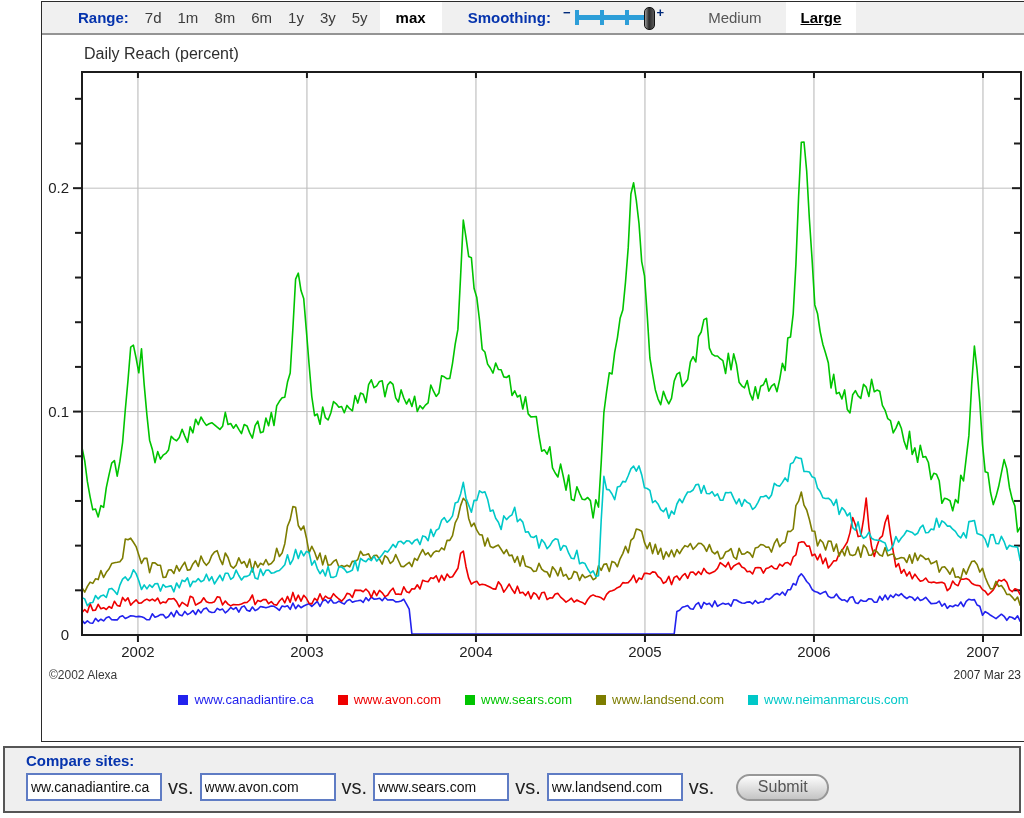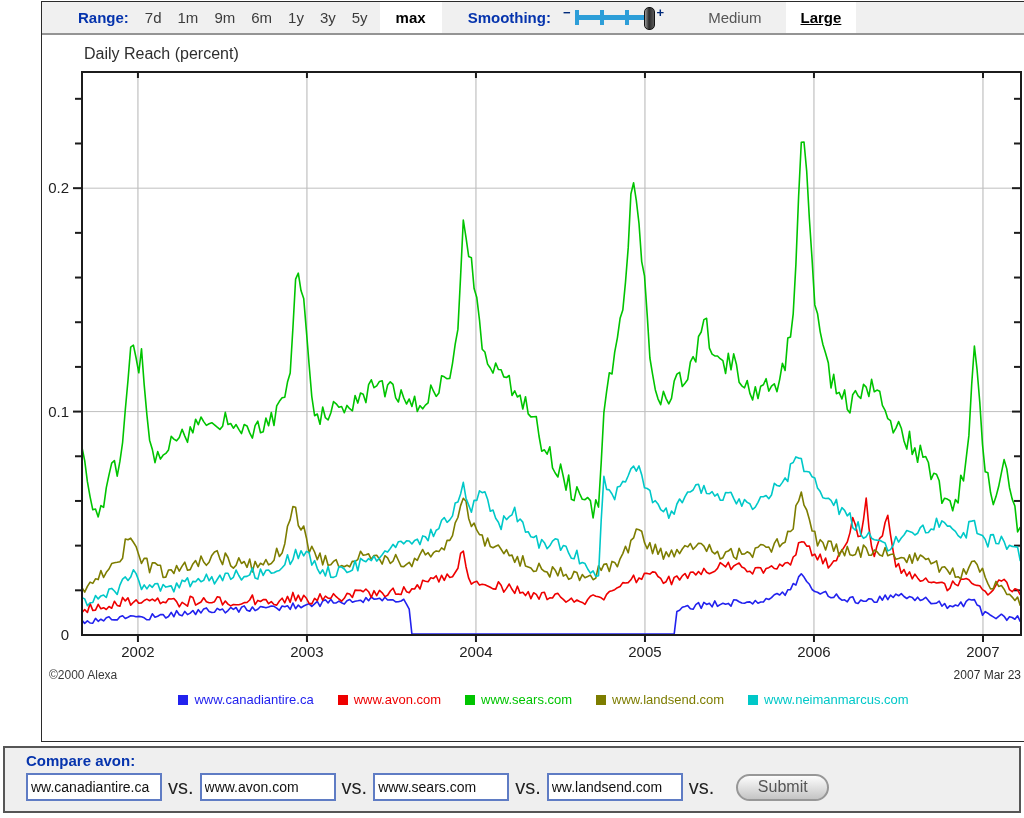--- a/index.html
+++ b/index.html
@@ -61,21 +61,21 @@
 </head>
 <body>
 
 <div class="main-panel">
 
   <div class="toolbar">
     <span class="tb-label">Range:</span>
     <span class="range-opts">
         <span class="tb-opt">7d</span>
         <span class="tb-opt">1m</span>
-        <span class="tb-opt">9m</span>
+        <span class="tb-opt">8m</span>
         <span class="tb-opt">6m</span>
         <span class="tb-opt">1y</span>
         <span class="tb-opt">3y</span>
         <span class="tb-opt">5y</span>
         <span class="tb-opt sel">max</span>
       </span>
     <span class="tb-label smoothing">Smoothing:</span>
     <span class="sl-wrap">
       <span class="sl-sign sl-minus">−</span>
       <span class="sl-track">
@@ -149,21 +149,21 @@
       <text x="771.9670626349977" y="622" text-anchor="middle" font-size="15" fill="#1e1e1e">2006</text>
       <text x="940.9735421166448" y="622" text-anchor="middle" font-size="15" fill="#1e1e1e">2007</text>
       <polyline points="40.0,585.4 42.7,588.4 45.4,585.8 48.1,588.0 50.8,588.2 53.5,583.4 56.2,586.3 58.9,584.2 61.6,585.9 64.3,582.7 67.0,581.7 69.7,584.7 72.4,584.9 75.2,584.9 77.9,581.7 80.6,580.7 83.3,583.5 86.0,582.2 88.7,580.8 91.4,581.0 94.1,581.8 96.8,581.4 99.5,581.7 102.2,582.8 104.9,584.8 107.6,584.6 110.3,578.8 113.0,582.3 115.7,581.3 118.4,579.6 121.1,579.5 123.8,583.0 126.5,581.5 129.2,577.4 131.9,581.7 134.6,575.7 137.3,579.7 140.1,580.8 142.8,576.4 145.5,579.6 148.2,578.1 150.9,575.5 153.6,579.5 156.3,574.7 159.0,577.9 161.7,573.9 164.4,572.9 167.1,576.4 169.8,577.5 172.5,577.3 175.2,573.4 177.9,575.0 180.6,574.1 183.3,577.9 186.0,575.6 188.7,572.4 191.4,574.4 194.1,572.5 196.8,577.2 199.5,572.3 202.2,570.9 205.0,575.2 207.7,576.2 210.4,572.0 213.1,575.6 215.8,574.2 218.5,571.5 221.2,572.1 223.9,572.8 226.6,572.1 229.3,571.1 232.0,571.3 234.7,573.1 237.4,575.3 240.1,571.0 242.8,571.7 245.5,570.7 248.2,574.4 250.9,568.0 253.6,573.7 256.3,570.1 259.0,572.7 261.7,571.0 264.4,569.7 267.1,568.8 269.8,571.3 272.6,568.8 275.3,566.4 278.0,571.3 280.7,566.0 283.4,564.7 286.1,567.9 288.8,564.3 291.5,568.0 294.2,567.9 296.9,566.1 299.6,567.7 302.3,569.1 305.0,565.8 307.7,564.5 310.4,567.3 313.1,566.2 315.8,565.8 318.5,565.2 321.2,567.4 323.9,562.6 326.6,565.7 329.3,562.0 332.0,564.1 334.7,564.0 337.5,563.2 340.2,565.7 342.9,562.2 345.6,565.0 348.3,564.9 351.0,564.9 353.7,566.9 356.4,566.8 359.1,566.0 361.8,564.3 364.5,569.1 367.2,574.2 369.9,599.0 372.6,599.0 375.3,599.0 378.0,599.0 380.7,599.0 383.4,599.0 386.1,599.0 388.8,599.0 391.5,599.0 394.2,599.0 396.9,599.0 399.6,599.0 402.3,599.0 405.1,599.0 407.8,599.0 410.5,599.0 413.2,599.0 415.9,599.0 418.6,599.0 421.3,599.0 424.0,599.0 426.7,599.0 429.4,599.0 432.1,599.0 434.8,599.0 437.5,599.0 440.2,599.0 442.9,599.0 445.6,599.0 448.3,599.0 451.0,599.0 453.7,599.0 456.4,599.0 459.1,599.0 461.8,599.0 464.5,599.0 467.2,599.0 470.0,599.0 472.7,599.0 475.4,599.0 478.1,599.0 480.8,599.0 483.5,599.0 486.2,599.0 488.9,599.0 491.6,599.0 494.3,599.0 497.0,599.0 499.7,599.0 502.4,599.0 505.1,599.0 507.8,599.0 510.5,599.0 513.2,599.0 515.9,599.0 518.6,599.0 521.3,599.0 524.0,599.0 526.7,599.0 529.4,599.0 532.1,599.0 534.9,599.0 537.6,599.0 540.3,599.0 543.0,599.0 545.7,599.0 548.4,599.0 551.1,599.0 553.8,599.0 556.5,599.0 559.2,599.0 561.9,599.0 564.6,599.0 567.3,599.0 570.0,599.0 572.7,599.0 575.4,599.0 578.1,599.0 580.8,599.0 583.5,599.0 586.2,599.0 588.9,599.0 591.6,599.0 594.3,599.0 597.0,599.0 599.7,599.0 602.5,599.0 605.2,599.0 607.9,599.0 610.6,599.0 613.3,599.0 616.0,599.0 618.7,599.0 621.4,599.0 624.1,599.0 626.8,599.0 629.5,599.0 632.2,598.9 634.9,576.4 637.6,575.2 640.3,572.3 643.0,571.6 645.7,570.6 648.4,573.7 651.1,574.3 653.8,569.6 656.5,567.6 659.2,573.3 661.9,567.4 664.6,569.4 667.4,568.2 670.1,571.9 672.8,565.9 675.5,571.3 678.2,569.6 680.9,568.2 683.6,569.3 686.3,568.4 689.0,571.1 691.7,564.8 694.4,565.0 697.1,566.7 699.8,568.0 702.5,568.3 705.2,567.1 707.9,566.9 710.6,568.9 713.3,565.5 716.0,568.2 718.7,567.0 721.4,566.9 724.1,563.5 726.8,564.5 729.5,562.6 732.3,559.7 735.0,558.5 737.7,560.0 740.4,557.0 743.1,560.3 745.8,554.8 748.5,554.6 751.2,548.5 753.9,550.1 756.6,541.9 759.3,538.8 762.0,542.1 764.7,546.5 767.4,549.3 770.1,554.5 772.8,556.6 775.5,557.3 778.2,559.0 780.9,557.6 783.6,556.4 786.3,561.4 789.0,562.8 791.7,562.4 794.4,559.0 797.1,563.0 799.9,565.2 802.6,564.8 805.3,566.8 808.0,562.5 810.7,561.7 813.4,567.7 816.1,568.5 818.8,565.0 821.5,566.3 824.2,566.2 826.9,563.7 829.6,564.0 832.3,567.3 835.0,567.2 837.7,561.3 840.4,565.2 843.1,560.0 845.8,564.7 848.5,560.1 851.2,562.5 853.9,559.1 856.6,560.8 859.3,558.6 862.0,561.5 864.8,563.5 867.5,561.6 870.2,562.4 872.9,565.5 875.6,562.2 878.3,565.5 881.0,564.4 883.7,562.3 886.4,565.6 889.1,568.6 891.8,568.5 894.5,568.1 897.2,566.2 899.9,571.2 902.6,568.5 905.3,573.3 908.0,570.7 910.7,571.7 913.4,570.0 916.1,570.9 918.8,567.0 921.5,571.6 924.2,566.3 926.9,564.2 929.7,565.0 932.4,564.6 935.1,570.0 937.8,571.3 940.5,580.2 943.2,576.6 945.9,578.2 948.6,580.3 951.3,581.9 954.0,583.6 956.7,581.3 959.4,579.2 962.1,581.3 964.8,585.3 967.5,581.7 970.2,582.5 972.9,584.2 975.6,580.8 978.3,586.6" fill="none" stroke="#2222ee" stroke-width="1.6" stroke-linejoin="round"></polyline>
       <polyline points="40.0,577.5 42.7,574.5 45.4,577.5 48.1,568.6 50.8,575.4 53.5,575.2 56.2,569.3 58.9,573.8 61.6,572.7 64.3,574.5 67.0,571.5 69.7,573.2 72.4,566.3 75.2,570.4 77.9,571.3 80.6,562.4 83.3,565.9 86.0,562.9 88.7,570.1 91.4,567.3 94.1,564.8 96.8,568.2 99.5,567.9 102.2,565.5 104.9,564.1 107.6,565.7 110.3,564.1 113.0,566.0 115.7,563.1 118.4,568.7 121.1,566.9 123.8,567.8 126.5,563.9 129.2,564.0 131.9,563.5 134.6,566.6 137.3,571.8 140.1,567.3 142.8,569.2 145.5,571.2 148.2,561.3 150.9,562.5 153.6,570.1 156.3,568.5 159.0,567.0 161.7,562.8 164.4,566.7 167.1,567.8 169.8,567.7 172.5,566.7 175.2,561.8 177.9,562.4 180.6,569.9 183.3,566.0 186.0,569.1 188.7,570.9 191.4,569.5 194.1,569.8 196.8,569.7 199.5,569.0 202.2,567.6 205.0,567.5 207.7,565.0 210.4,560.0 213.1,569.6 215.8,565.4 218.5,566.5 221.2,564.6 223.9,564.5 226.6,568.7 229.3,566.6 232.0,569.5 234.7,570.1 237.4,566.0 240.1,563.2 242.8,567.8 245.5,561.4 248.2,567.3 250.9,557.4 253.6,565.8 256.3,560.2 259.0,566.2 261.7,560.3 264.4,563.3 267.1,568.4 269.8,568.9 272.6,563.4 275.3,565.6 278.0,558.8 280.7,565.1 283.4,561.1 286.1,563.1 288.8,563.3 291.5,558.7 294.2,561.7 296.9,564.0 299.6,566.1 302.3,563.3 305.0,558.4 307.7,559.0 310.4,562.4 313.1,555.1 315.8,555.4 318.5,555.2 321.2,556.8 323.9,554.0 326.6,556.7 329.3,562.4 332.0,555.7 334.7,560.7 337.5,555.4 340.2,557.8 342.9,561.6 345.6,560.3 348.3,556.0 351.0,553.2 353.7,559.2 356.4,559.1 359.1,559.5 361.8,551.8 364.5,556.7 367.2,557.7 369.9,553.7 372.6,554.0 375.3,549.8 378.0,554.0 380.7,545.3 383.4,546.3 386.1,546.7 388.8,542.7 391.5,543.4 394.2,540.7 396.9,547.0 399.6,540.3 402.3,545.4 405.1,539.1 407.8,542.4 410.5,541.7 413.2,537.5 415.9,533.3 418.6,518.4 421.3,516.0 424.0,531.7 426.7,543.2 429.4,549.1 432.1,547.2 434.8,546.3 437.5,550.1 440.2,549.3 442.9,549.7 445.6,551.0 448.3,552.3 451.0,553.9 453.7,554.1 456.4,546.8 459.1,550.2 461.8,557.1 464.5,553.4 467.2,549.0 470.0,554.3 472.7,558.4 475.4,551.2 478.1,558.1 480.8,557.3 483.5,560.6 486.2,556.6 488.9,563.7 491.6,557.8 494.3,559.4 497.0,564.2 499.7,557.7 502.4,557.2 505.1,564.6 507.8,562.9 510.5,563.0 513.2,559.0 515.9,558.4 518.6,562.1 521.3,564.4 524.0,567.1 526.7,565.3 529.4,563.2 532.1,567.1 534.9,565.0 537.6,566.5 540.3,567.4 543.0,569.3 545.7,564.5 548.4,561.2 551.1,559.9 553.8,561.2 556.5,561.8 559.2,562.8 561.9,564.8 564.6,559.4 567.3,556.6 570.0,555.7 572.7,554.7 575.4,552.7 578.1,551.5 580.8,547.6 583.5,548.0 586.2,547.6 588.9,544.8 591.6,540.2 594.3,547.6 597.0,543.0 599.7,544.3 602.5,538.2 605.2,538.4 607.9,539.1 610.6,536.9 613.3,537.2 616.0,541.5 618.7,543.4 621.4,548.3 624.1,546.7 626.8,541.3 629.5,549.6 632.2,542.4 634.9,541.0 637.6,545.0 640.3,540.9 643.0,538.5 645.7,543.4 648.4,537.3 651.1,537.0 653.8,539.9 656.5,536.5 659.2,539.5 661.9,533.4 664.6,537.3 667.4,538.8 670.1,537.5 672.8,536.3 675.5,533.4 678.2,527.7 680.9,529.7 683.6,531.9 686.3,527.3 689.0,534.5 691.7,531.0 694.4,529.4 697.1,528.0 699.8,532.0 702.5,533.2 705.2,536.8 707.9,536.2 710.6,539.0 713.3,532.8 716.0,532.6 718.7,532.8 721.4,538.1 724.1,533.5 726.8,532.7 729.5,530.8 732.3,533.5 735.0,533.9 737.7,529.1 740.4,531.1 743.1,528.0 745.8,527.5 748.5,530.0 751.2,522.0 753.9,519.8 756.6,507.8 759.3,506.9 762.0,507.0 764.7,511.1 767.4,511.1 770.1,520.7 772.8,519.1 775.5,524.8 778.2,519.1 780.9,528.7 783.6,523.0 786.3,533.0 789.0,529.8 791.7,525.9 794.4,525.6 797.1,518.8 799.9,515.7 802.6,511.3 805.3,507.0 808.0,497.6 810.7,482.5 813.4,489.7 816.1,501.6 818.8,500.9 821.5,484.6 824.2,463.0 826.9,492.3 829.6,511.8 832.3,521.5 835.0,510.9 837.7,503.3 840.4,500.9 843.1,487.5 845.8,480.3 848.5,499.7 851.2,516.3 853.9,531.9 856.6,528.6 859.3,538.3 862.0,534.5 864.8,540.9 867.5,536.9 870.2,543.8 872.9,539.2 875.6,542.9 878.3,546.3 881.0,545.5 883.7,543.0 886.4,546.9 889.1,547.6 891.8,547.0 894.5,548.0 897.2,547.6 899.9,547.3 902.6,548.5 905.3,555.6 908.0,553.1 910.7,546.0 913.4,549.4 916.1,550.7 918.8,544.1 921.5,544.2 924.2,543.5 926.9,544.8 929.7,548.2 932.4,549.7 935.1,550.4 937.8,550.7 940.5,554.6 943.2,556.2 945.9,560.0 948.6,557.6 951.3,554.9 954.0,550.2 956.7,545.0 959.4,546.1 962.1,544.4 964.8,547.3 967.5,554.7 970.2,556.7 972.9,553.7 975.6,554.8 978.3,559.8" fill="none" stroke="#ee0000" stroke-width="1.6" stroke-linejoin="round"></polyline>
       <polyline points="40.0,412.5 42.7,425.7 45.4,446.7 48.1,461.8 50.8,474.8 53.5,474.0 56.2,481.9 58.9,470.6 61.6,472.3 64.3,452.6 67.0,439.8 69.7,428.1 72.4,425.5 75.2,441.1 77.9,426.4 80.6,407.5 83.3,374.7 86.0,345.3 88.7,312.1 91.4,310.2 94.1,323.0 96.8,337.8 99.5,313.8 102.2,349.9 104.9,379.9 107.6,405.2 110.3,414.2 113.0,427.6 115.7,416.6 118.4,424.1 121.1,420.2 123.8,418.4 126.5,414.9 129.2,401.3 131.9,404.1 134.6,405.8 137.3,402.4 140.1,394.3 142.8,401.1 145.5,407.3 148.2,391.9 150.9,397.8 153.6,384.2 156.3,389.7 159.0,382.0 161.7,386.6 164.4,390.4 167.1,388.8 169.8,387.7 172.5,389.8 175.2,392.2 177.9,394.4 180.6,391.3 183.3,377.4 186.0,389.5 188.7,388.5 191.4,393.2 194.1,389.6 196.8,394.4 199.5,398.6 202.2,389.6 205.0,390.9 207.7,397.9 210.4,403.1 213.1,390.7 215.8,386.1 218.5,397.7 221.2,396.8 223.9,383.1 226.6,390.8 229.3,377.5 232.0,390.5 234.7,370.9 237.4,366.3 240.1,362.8 242.8,362.2 245.5,347.1 248.2,338.0 250.9,293.2 253.6,244.2 256.3,238.2 259.0,255.6 261.7,263.4 264.4,295.9 267.1,329.5 269.8,361.6 272.6,380.7 275.3,379.0 278.0,389.3 280.7,372.0 283.4,382.7 286.1,385.0 288.8,378.0 291.5,366.6 294.2,368.8 296.9,372.3 299.6,371.5 302.3,377.7 305.0,370.4 307.7,373.7 310.4,375.8 313.1,360.5 315.8,368.1 318.5,358.0 321.2,359.2 323.9,367.6 326.6,349.6 329.3,344.8 332.0,352.7 334.7,350.9 337.5,346.4 340.2,345.7 342.9,361.7 345.6,350.1 348.3,346.8 351.0,349.3 353.7,362.9 356.4,367.0 359.1,354.9 361.8,363.0 364.5,369.0 367.2,364.0 369.9,371.5 372.6,361.2 375.3,376.5 378.0,370.7 380.7,373.8 383.4,370.1 386.1,367.8 388.8,350.0 391.5,356.2 394.2,361.4 396.9,358.1 399.6,340.7 402.3,341.8 405.1,343.8 407.8,343.4 410.5,328.3 413.2,309.2 415.9,294.4 418.6,241.3 421.3,185.0 424.0,202.4 426.7,221.6 429.4,222.7 432.1,253.6 434.8,262.6 437.5,285.0 440.2,314.2 442.9,317.0 445.6,329.1 448.3,333.0 451.0,338.1 453.7,328.0 456.4,334.5 459.1,334.7 461.8,341.9 464.5,342.5 467.2,340.5 470.0,360.5 472.7,355.8 475.4,362.0 478.1,360.1 480.8,374.0 483.5,361.7 486.2,378.9 488.9,381.9 491.6,381.8 494.3,381.6 497.0,401.0 499.7,416.2 502.4,414.8 505.1,419.2 507.8,411.7 510.5,432.9 513.2,438.0 515.9,442.0 518.6,429.1 521.3,441.5 524.0,455.2 526.7,440.0 529.4,464.3 532.1,465.6 534.9,451.7 537.6,458.5 540.3,464.3 543.0,464.6 545.7,462.5 548.4,465.6 551.1,483.0 553.8,464.7 556.5,472.1 559.2,427.6 561.9,377.3 564.6,356.7 567.3,337.8 570.0,339.0 572.7,317.2 575.4,302.8 578.1,283.3 580.8,275.1 583.5,247.2 586.2,212.9 588.9,159.0 591.6,147.8 594.3,165.3 597.0,188.5 599.7,226.6 602.5,240.8 605.2,279.9 607.9,323.0 610.6,339.4 613.3,354.7 616.0,363.8 618.7,369.7 621.4,356.3 624.1,363.6 626.8,368.9 629.5,363.4 632.2,346.0 634.9,339.1 637.6,337.3 640.3,351.5 643.0,348.3 645.7,344.5 648.4,326.9 651.1,321.6 653.8,327.0 656.5,301.5 659.2,297.0 661.9,284.6 664.6,283.3 667.4,313.2 670.1,319.1 672.8,320.9 675.5,321.0 678.2,323.7 680.9,325.6 683.6,338.5 686.3,318.4 689.0,334.8 691.7,318.9 694.4,329.2 697.1,347.2 699.8,350.8 702.5,352.8 705.2,345.5 707.9,358.4 710.6,365.0 713.3,351.7 716.0,363.5 718.7,351.2 721.4,349.8 724.1,343.7 726.8,356.2 729.5,351.1 732.3,348.8 735.0,356.7 737.7,344.3 740.4,328.3 743.1,335.4 745.8,303.1 748.5,301.9 751.2,278.8 753.9,229.4 756.6,161.8 759.3,107.2 762.0,107.0 764.7,136.2 767.4,184.3 770.1,224.6 772.8,269.9 775.5,278.4 778.2,296.8 780.9,309.5 783.6,318.2 786.3,327.7 789.0,353.0 791.7,339.4 794.4,358.7 797.1,357.4 799.9,363.9 802.6,354.9 805.3,374.5 808.0,377.9 810.7,359.7 813.4,355.6 816.1,360.8 818.8,363.4 821.5,349.4 824.2,352.1 826.9,361.5 829.6,344.3 832.3,356.8 835.0,355.1 837.7,356.2 840.4,370.3 843.1,375.3 845.8,383.7 848.5,385.6 851.2,397.9 853.9,393.1 856.6,386.6 859.3,393.2 862.0,405.9 864.8,414.1 867.5,396.4 870.2,419.5 872.9,412.9 875.6,427.3 878.3,410.2 881.0,422.3 883.7,421.6 886.4,427.5 889.1,444.5 891.8,438.3 894.5,439.2 897.2,445.8 899.9,468.3 902.6,463.2 905.3,464.1 908.0,465.7 910.7,475.7 913.4,464.6 916.1,467.9 918.8,440.2 921.5,446.0 924.2,423.1 926.9,400.4 929.7,349.2 932.4,311.0 935.1,335.2 937.8,367.4 940.5,409.3 943.2,436.8 945.9,437.8 948.6,457.8 951.3,469.6 954.0,461.6 956.7,451.3 959.4,437.9 962.1,424.6 964.8,433.9 967.5,452.7 970.2,464.1 972.9,471.0 975.6,496.9 978.3,492.1" fill="none" stroke="#00c400" stroke-width="1.6" stroke-linejoin="round"></polyline>
       <polyline points="40.0,552.6 42.7,557.1 45.4,551.4 48.1,547.1 50.8,548.4 53.5,543.8 56.2,544.6 58.9,535.6 61.6,542.5 64.3,537.3 67.0,534.0 69.7,528.6 72.4,527.8 75.2,527.3 77.9,526.7 80.6,523.2 83.3,504.1 86.0,504.8 88.7,503.2 91.4,507.3 94.1,511.6 96.8,520.0 99.5,528.4 102.2,523.4 104.9,523.3 107.6,537.6 110.3,527.9 113.0,527.8 115.7,530.2 118.4,530.2 121.1,542.4 123.8,542.1 126.5,535.0 129.2,534.8 131.9,538.5 134.6,530.6 137.3,536.1 140.1,531.1 142.8,527.2 145.5,535.2 148.2,534.6 150.9,528.9 153.6,525.6 156.3,531.5 159.0,521.0 161.7,527.0 164.4,530.3 167.1,527.3 169.8,520.4 172.5,516.9 175.2,515.7 177.9,523.8 180.6,529.6 183.3,518.0 186.0,522.5 188.7,530.8 191.4,533.1 194.1,530.2 196.8,522.8 199.5,528.5 202.2,526.5 205.0,532.4 207.7,524.1 210.4,536.9 213.1,526.4 215.8,532.4 218.5,528.3 221.2,529.9 223.9,524.5 226.6,529.8 229.3,528.5 232.0,525.3 234.7,513.2 237.4,521.5 240.1,518.0 242.8,508.7 245.5,491.2 248.2,484.6 250.9,471.6 253.6,472.2 256.3,490.5 259.0,495.0 261.7,491.0 264.4,502.7 267.1,517.9 269.8,511.3 272.6,517.0 275.3,524.7 278.0,518.1 280.7,529.9 283.4,520.5 286.1,530.3 288.8,529.8 291.5,526.4 294.2,524.7 296.9,532.0 299.6,530.6 302.3,531.7 305.0,530.2 307.7,531.8 310.4,526.2 313.1,526.4 315.8,524.6 318.5,516.2 321.2,520.3 323.9,519.8 326.6,518.8 329.3,524.3 332.0,520.5 334.7,520.3 337.5,524.1 340.2,529.1 342.9,520.7 345.6,522.9 348.3,528.5 351.0,526.2 353.7,519.6 356.4,525.5 359.1,531.4 361.8,531.6 364.5,529.4 367.2,527.3 369.9,531.6 372.6,523.3 375.3,525.3 378.0,519.3 380.7,514.5 383.4,519.8 386.1,517.7 388.8,521.9 391.5,517.7 394.2,515.9 396.9,516.6 399.6,512.9 402.3,514.8 405.1,505.3 407.8,505.4 410.5,500.7 413.2,487.9 415.9,482.5 418.6,470.6 421.3,463.3 424.0,466.2 426.7,483.4 429.4,491.5 432.1,488.1 434.8,495.2 437.5,499.6 440.2,500.0 442.9,511.0 445.6,503.0 448.3,511.6 451.0,512.8 453.7,511.3 456.4,510.1 459.1,514.3 461.8,518.7 464.5,514.7 467.2,520.7 470.0,520.1 472.7,527.3 475.4,521.5 478.1,531.1 480.8,520.8 483.5,531.1 486.2,532.1 488.9,533.1 491.6,536.4 494.3,536.0 497.0,528.3 499.7,534.1 502.4,536.4 505.1,537.0 507.8,542.0 510.5,531.7 513.2,535.2 515.9,540.8 518.6,532.6 521.3,541.1 524.0,539.4 526.7,544.3 529.4,543.0 532.1,536.4 534.9,537.5 537.6,545.4 540.3,539.6 543.0,542.7 545.7,541.5 548.4,540.1 551.1,544.7 553.8,543.1 556.5,530.7 559.2,535.4 561.9,529.4 564.6,528.9 567.3,536.5 570.0,526.4 572.7,527.4 575.4,531.7 578.1,523.8 580.8,518.6 583.5,511.3 586.2,517.8 588.9,505.4 591.6,502.9 594.3,494.0 597.0,494.8 599.7,496.2 602.5,507.6 605.2,513.7 607.9,507.7 610.6,518.6 613.3,509.2 616.0,519.3 618.7,513.3 621.4,524.1 624.1,516.8 626.8,521.7 629.5,515.0 632.2,521.8 634.9,514.5 637.6,518.6 640.3,514.0 643.0,510.6 645.7,511.9 648.4,508.5 651.1,514.3 653.8,511.5 656.5,508.3 659.2,508.5 661.9,511.1 664.6,516.4 667.4,509.6 670.1,516.6 672.8,518.9 675.5,516.3 678.2,524.0 680.9,522.7 683.6,517.1 686.3,516.1 689.0,513.6 691.7,522.0 694.4,524.2 697.1,513.3 699.8,519.1 702.5,519.0 705.2,516.8 707.9,518.3 710.6,522.4 713.3,512.9 716.0,512.2 718.7,509.5 721.4,510.0 724.1,512.2 726.8,512.0 729.5,517.1 732.3,508.4 735.0,503.8 737.7,511.8 740.4,508.4 743.1,507.2 745.8,496.2 748.5,496.5 751.2,494.0 753.9,470.7 756.6,466.2 759.3,457.0 762.0,470.2 764.7,475.0 767.4,484.5 770.1,496.0 772.8,496.3 775.5,510.9 778.2,504.7 780.9,507.5 783.6,515.0 786.3,506.0 789.0,506.3 791.7,516.3 794.4,509.0 797.1,521.2 799.9,514.5 802.6,520.7 805.3,511.4 808.0,519.7 810.7,520.6 813.4,519.6 816.1,512.1 818.8,522.2 821.5,510.0 824.2,513.0 826.9,520.2 829.6,520.2 832.3,515.0 835.0,516.7 837.7,519.9 840.4,521.1 843.1,512.5 845.8,520.7 848.5,519.5 851.2,519.0 853.9,524.3 856.6,523.5 859.3,522.5 862.0,523.0 864.8,527.5 867.5,519.8 870.2,528.3 872.9,518.1 875.6,525.4 878.3,520.0 881.0,521.7 883.7,524.4 886.4,523.4 889.1,528.8 891.8,527.6 894.5,525.8 897.2,537.1 899.9,532.3 902.6,531.8 905.3,535.0 908.0,539.2 910.7,533.0 913.4,542.2 916.1,541.7 918.8,543.8 921.5,533.8 924.2,539.2 926.9,532.4 929.7,526.6 932.4,525.9 935.1,529.4 937.8,537.1 940.5,533.3 943.2,542.3 945.9,548.6 948.6,554.0 951.3,553.6 954.0,546.4 956.7,551.4 959.4,550.5 962.1,554.2 964.8,559.5 967.5,559.3 970.2,562.1 972.9,565.5 975.6,562.1 978.3,570.7" fill="none" stroke="#7d7d00" stroke-width="1.6" stroke-linejoin="round"></polyline>
       <polyline points="40.0,562.6 42.7,563.9 45.4,570.7 48.1,567.8 50.8,567.5 53.5,560.6 56.2,563.9 58.9,560.9 61.6,560.1 64.3,562.5 67.0,554.1 69.7,553.4 72.4,556.0 75.2,559.5 77.9,550.1 80.6,544.1 83.3,541.9 86.0,545.5 88.7,542.1 91.4,534.8 94.1,538.6 96.8,545.8 99.5,554.5 102.2,549.9 104.9,553.9 107.6,549.9 110.3,552.3 113.0,548.8 115.7,548.5 118.4,556.1 121.1,549.5 123.8,552.1 126.5,551.4 129.2,550.9 131.9,556.8 134.6,548.0 137.3,552.8 140.1,545.2 142.8,546.5 145.5,542.8 148.2,551.7 150.9,546.4 153.6,546.8 156.3,543.6 159.0,546.7 161.7,545.4 164.4,539.2 167.1,545.7 169.8,541.7 172.5,548.9 175.2,544.5 177.9,540.2 180.6,545.7 183.3,538.2 186.0,538.2 188.7,544.3 191.4,542.3 194.1,535.1 196.8,540.5 199.5,545.0 202.2,541.6 205.0,541.4 207.7,539.9 210.4,532.9 213.1,543.0 215.8,544.1 218.5,534.0 221.2,540.4 223.9,535.4 226.6,535.0 229.3,538.1 232.0,537.7 234.7,536.3 237.4,535.5 240.1,532.8 242.8,529.8 245.5,519.7 248.2,529.4 250.9,524.7 253.6,514.4 256.3,523.6 259.0,515.7 261.7,520.9 264.4,516.4 267.1,517.6 269.8,530.2 272.6,525.6 275.3,533.6 278.0,538.7 280.7,534.8 283.4,541.0 286.1,531.5 288.8,542.2 291.5,542.4 294.2,541.1 296.9,531.8 299.6,532.0 302.3,534.0 305.0,537.6 307.7,536.6 310.4,535.0 313.1,525.5 315.8,535.8 318.5,523.4 321.2,525.5 323.9,526.8 326.6,523.6 329.3,525.6 332.0,521.2 334.7,526.1 337.5,523.0 340.2,519.8 342.9,515.9 345.6,517.1 348.3,513.5 351.0,509.4 353.7,512.4 356.4,506.7 359.1,506.3 361.8,508.8 364.5,505.9 367.2,506.0 369.9,509.0 372.6,505.4 375.3,504.2 378.0,509.6 380.7,500.9 383.4,501.8 386.1,505.7 388.8,494.2 391.5,501.5 394.2,495.2 396.9,493.6 399.6,485.3 402.3,482.6 405.1,487.3 407.8,484.9 410.5,480.9 413.2,468.0 415.9,467.0 418.6,459.0 421.3,447.4 424.0,463.2 426.7,470.1 429.4,477.2 432.1,465.3 434.8,465.4 437.5,455.8 440.2,457.7 442.9,456.8 445.6,464.2 448.3,476.3 451.0,475.1 453.7,483.3 456.4,487.2 459.1,494.5 461.8,480.9 464.5,484.6 467.2,481.7 470.0,479.8 472.7,472.3 475.4,486.7 478.1,484.0 480.8,487.1 483.5,497.1 486.2,496.7 488.9,501.8 491.6,502.5 494.3,500.7 497.0,513.1 499.7,504.5 502.4,507.7 505.1,513.7 507.8,510.8 510.5,506.1 513.2,503.8 515.9,504.6 518.6,515.3 521.3,510.6 524.0,511.3 526.7,518.2 529.4,523.3 532.1,523.7 534.9,515.3 537.6,528.8 540.3,527.5 543.0,528.6 545.7,534.0 548.4,538.1 551.1,535.9 553.8,541.4 556.5,540.8 559.2,485.3 561.9,441.3 564.6,454.4 567.3,454.9 570.0,459.0 572.7,464.7 575.4,452.0 578.1,451.2 580.8,446.4 583.5,447.0 586.2,440.8 588.9,433.9 591.6,431.1 594.3,436.2 597.0,430.9 599.7,439.7 602.5,452.8 605.2,453.5 607.9,455.4 610.6,467.6 613.3,465.7 616.0,468.9 618.7,474.7 621.4,476.7 624.1,473.0 626.8,483.3 629.5,476.1 632.2,479.1 634.9,469.0 637.6,464.0 640.3,467.7 643.0,461.6 645.7,457.0 648.4,456.9 651.1,455.0 653.8,449.9 656.5,449.3 659.2,458.2 661.9,450.6 664.6,458.5 667.4,458.8 670.1,456.7 672.8,461.1 675.5,458.8 678.2,465.1 680.9,465.3 683.6,457.6 686.3,457.8 689.0,457.3 691.7,463.3 694.4,468.8 697.1,463.9 699.8,471.2 702.5,464.5 705.2,467.4 707.9,468.8 710.6,474.5 713.3,472.2 716.0,467.3 718.7,461.7 721.4,461.8 724.1,460.5 726.8,463.7 729.5,460.0 732.3,448.4 735.0,450.5 737.7,451.1 740.4,447.4 743.1,442.9 745.8,446.5 748.5,428.9 751.2,427.5 753.9,421.9 756.6,423.1 759.3,423.5 762.0,436.5 764.7,436.5 767.4,437.0 770.1,441.8 772.8,442.9 775.5,453.0 778.2,456.6 780.9,462.8 783.6,463.5 786.3,463.2 789.0,465.4 791.7,470.5 794.4,464.4 797.1,479.4 799.9,472.7 802.6,475.3 805.3,480.9 808.0,477.8 810.7,492.6 813.4,495.3 816.1,486.8 818.8,499.5 821.5,503.3 824.2,501.7 826.9,497.1 829.6,503.2 832.3,504.7 835.0,505.1 837.7,505.2 840.4,506.8 843.1,507.9 845.8,515.9 848.5,514.6 851.2,510.3 853.9,501.5 856.6,507.1 859.3,503.0 862.0,500.0 864.8,495.5 867.5,496.4 870.2,497.4 872.9,500.0 875.6,498.3 878.3,492.6 881.0,490.2 883.7,497.8 886.4,497.5 889.1,494.1 891.8,494.8 894.5,483.3 897.2,492.3 899.9,485.9 902.6,487.7 905.3,491.1 908.0,491.1 910.7,494.2 913.4,496.4 916.1,500.6 918.8,502.8 921.5,497.6 924.2,503.0 926.9,486.6 929.7,486.1 932.4,485.5 935.1,498.5 937.8,499.5 940.5,500.5 943.2,504.4 945.9,511.9 948.6,499.9 951.3,499.6 954.0,508.5 956.7,508.8 959.4,501.3 962.1,506.6 964.8,514.3 967.5,510.2 970.2,511.4 972.9,511.7 975.6,512.1 978.3,526.2" fill="none" stroke="#00c8c8" stroke-width="1.6" stroke-linejoin="round"></polyline>
       <rect x="40" y="37" width="939" height="563" fill="none" stroke="#1c1c1c" stroke-width="2"></rect>
     </svg>
 
-  <div class="copyright">©2000 Alexa</div>
+  <div class="copyright">©2002 Alexa</div>
   <div class="datestamp">2007 Mar 23</div>
 
   <div class="legend">
     <div class="legend-row">
         <span class="legend-item">
           <span class="legend-swatch" style="background: rgb(34, 34, 238);"></span>
           <span style="color: rgb(34, 34, 238);">www.canadiantire.ca</span>
         </span>
         <span class="legend-item">
           <span class="legend-swatch" style="background: rgb(238, 0, 0);"></span>
@@ -180,21 +180,21 @@
         <span class="legend-item">
           <span class="legend-swatch" style="background: rgb(0, 200, 200);"></span>
           <span style="color: rgb(0, 200, 200);">www.neimanmarcus.com</span>
         </span>
       </div>
   </div>
 
 </div>
 
 <div class="compare-box">
-  <div class="compare-title">Compare avon:</div>
+  <div class="compare-title">Compare sites:</div>
   <div class="compare-row">
       <input class="compare-input" type="text" value="ww.canadiantire.ca" style="">
       <span class="vs">vs.</span>
       <input class="compare-input" type="text" value="www.avon.com" style="">
       <span class="vs">vs.</span>
       <input class="compare-input" type="text" value="www.sears.com" style="">
       <span class="vs">vs.</span>
       <input class="compare-input" type="text" value="ww.landsend.com" style="">
       <span class="vs">vs.</span>
       <button class="submit-btn">Submit</button>

